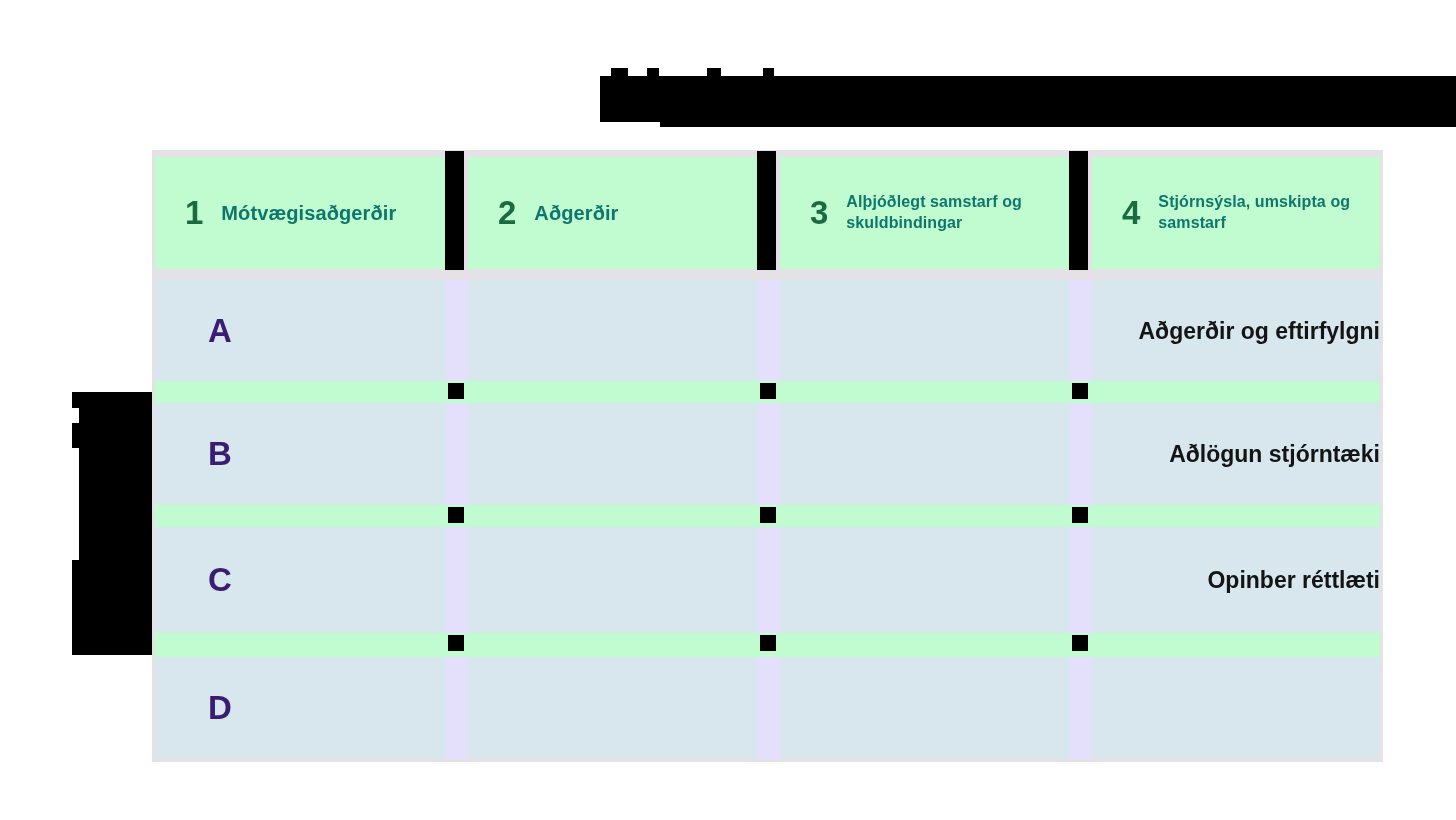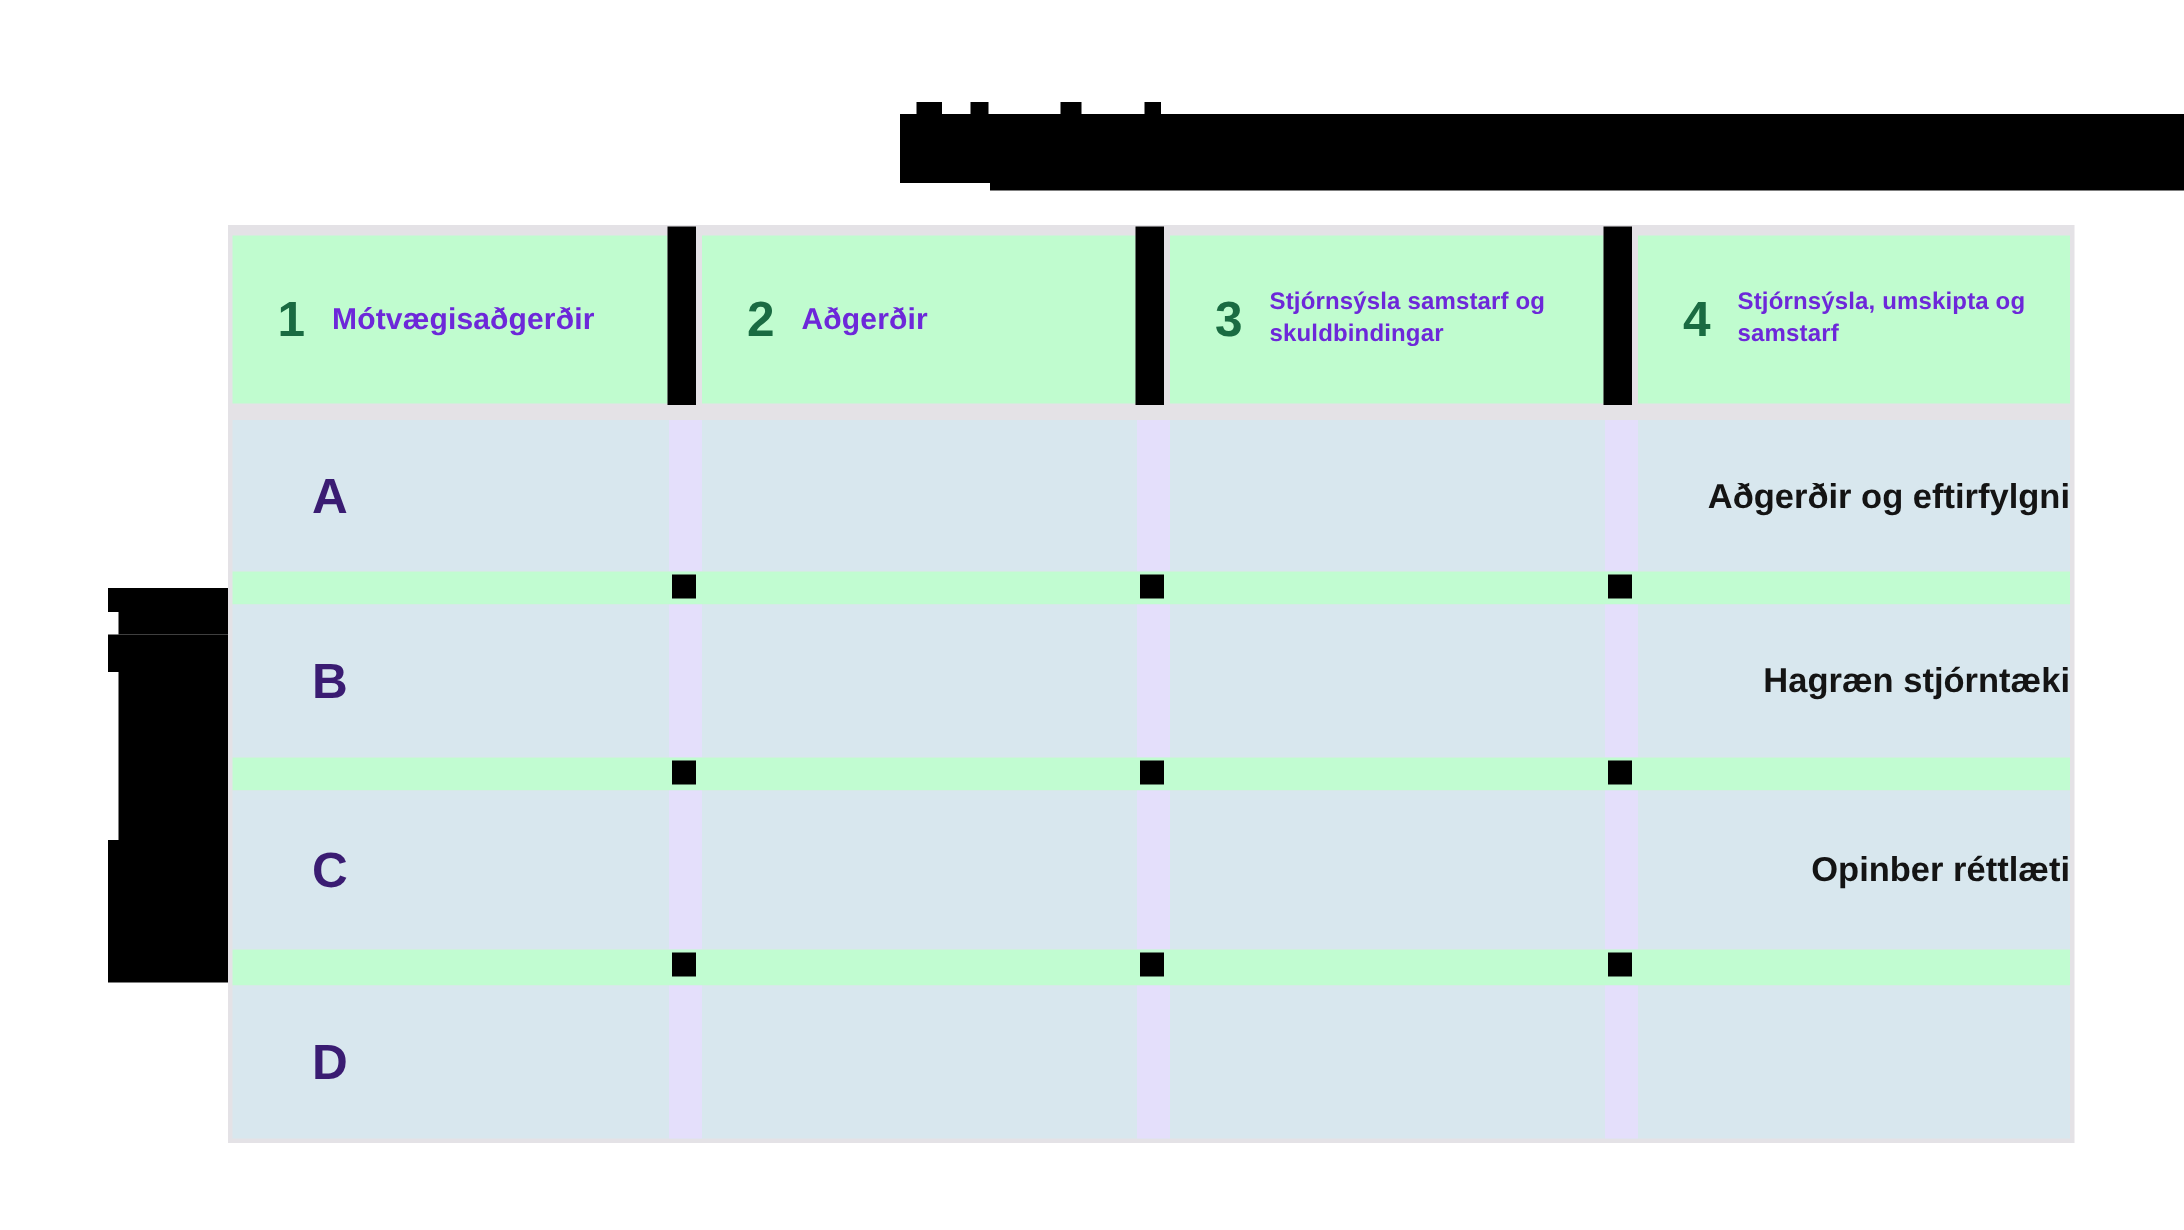--- a/index.html
+++ b/index.html
@@ -14,21 +14,21 @@
 
   .hcell {
     position:absolute; top:7px; height:112px; background:#c0fccf;
     display:flex; align-items:center; padding-left:30px; gap:18px; box-sizing:border-box;
   }
   .hcell1 { left:3px;   width:290px; }
   .hcell2 { left:316px; width:289px; }
   .hcell3 { left:628px; width:289px; }
   .hcell4 { left:940px; width:288px; }
   .hnum   { font-size:33px; font-weight:bold; color:#1a6b42; }
-  .hlabel { font-size:20px; font-weight:bold; color:#6d28d9; letter-spacing:0.1px; }
+  .hlabel { font-size:20px; font-weight:bold; color:#0f766e; letter-spacing:0.1px; }
   .hlabel.small { font-size:16px; line-height:1.3; max-width:205px; }
 
   .hbar { position:absolute; top:1px; height:119px; width:19px; background:#000; }
   .hbar1 { left:293px; } .hbar2 { left:605px; } .hbar3 { left:917px; }
 
   .row { position:absolute; left:3px; width:1225px; background:#d8e7ee; }
   .rowA { top:130px; height:101px; }
   .rowB { top:253px; height:102px; }
   .rowC { top:377px; height:106px; }
   .rowD { top:507px; height:102px; }
@@ -79,21 +79,21 @@
     <div class="hcell hcell1">
       <span class="hnum">1</span>
       <span class="hlabel">Mótvægisaðgerðir</span>
     </div>
     <div class="hcell hcell2">
       <span class="hnum">2</span>
       <span class="hlabel">Aðgerðir</span>
     </div>
     <div class="hcell hcell3">
       <span class="hnum">3</span>
-      <span class="hlabel small">Stjórnsýsla samstarf og skuldbindingar</span>
+      <span class="hlabel small">Alþjóðlegt samstarf og skuldbindingar</span>
     </div>
     <div class="hcell hcell4">
       <span class="hnum">4</span>
       <span class="hlabel small">Stjórnsýsla, umskipta og samstarf</span>
     </div>
 
     <div class="hbar hbar1"></div>
     <div class="hbar hbar2"></div>
     <div class="hbar hbar3"></div>
 
@@ -109,21 +109,21 @@
       <div class="bsq bsq1"></div>
       <div class="bsq bsq2"></div>
       <div class="bsq bsq3"></div>
     </div>
 
     <div class="row rowB">
       <div class="lav lav1"></div>
       <div class="lav lav2"></div>
       <div class="lav lav3"></div>
       <span class="rletter">B</span>
-      <span class="rtext">Hagræn stjórntæki</span>
+      <span class="rtext">Aðlögun stjórntæki</span>
     </div>
 
     <div class="gsep gsep2">
       <div class="bsq bsq1"></div>
       <div class="bsq bsq2"></div>
       <div class="bsq bsq3"></div>
     </div>
 
     <div class="row rowC">
       <div class="lav lav1"></div>

